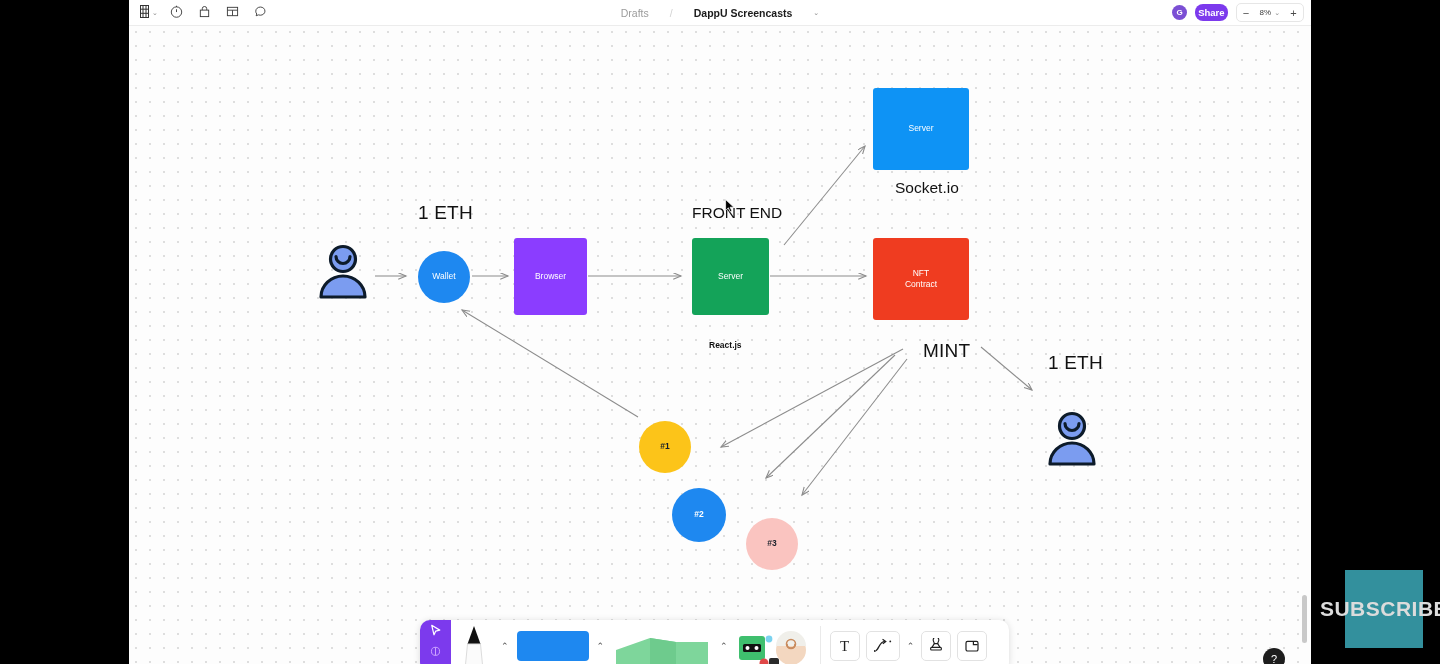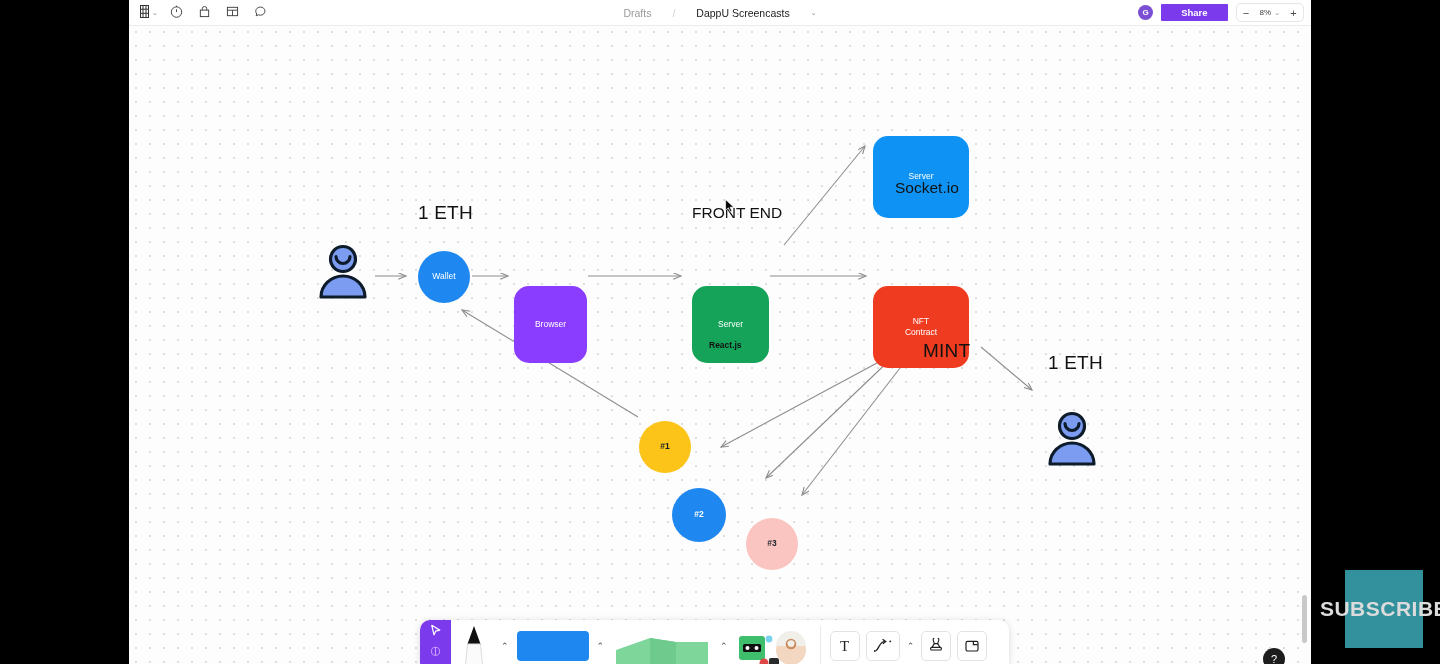--- a/index.html
+++ b/index.html
@@ -23,43 +23,43 @@
   .tb-btn{width:26px;height:22px;display:flex;align-items:center;justify-content:center;
           border-radius:4px;cursor:pointer;}
   .tb-logo{display:flex;align-items:center;gap:2px;padding:0 4px;height:22px;border-radius:4px;cursor:pointer;}
   .caret{font-size:7px;color:#8a8a8a;line-height:1;}
 
   .tb-center{position:absolute;left:0;top:0;width:1182px;height:25px;
              display:flex;align-items:center;justify-content:center;gap:21px;
              font-size:10.5px;color:#1b1b1b;pointer-events:none;}
   .tb-center .crumb-muted{color:#9b9b9b;pointer-events:auto;cursor:pointer;}
   .tb-center .crumb-sep{color:#d2d2d2;}
-  .tb-center .crumb-active{font-weight:normal;color:#1b1b1b;pointer-events:auto;cursor:pointer;}
+  .tb-center .crumb-active{font-weight:bold;color:#1b1b1b;pointer-events:auto;cursor:pointer;}
 
   .tb-right{position:absolute;right:7px;top:0;height:25px;display:flex;align-items:center;gap:8px;}
   .avatar{width:15px;height:15px;border-radius:50%;background:#7b4fd4;color:#fff;font-size:8px;
           display:flex;align-items:center;justify-content:center;font-weight:bold;cursor:pointer;}
   .share-btn{background:#7c3aed;color:#fff;font-size:9.5px;font-weight:bold;border:none;
-             border-radius:1px;padding:4px 20px;cursor:pointer;line-height:1;}
+             border-radius:8px;padding:4px 3px;cursor:pointer;line-height:1;}
   .zoomgrp{display:flex;align-items:center;border:1px solid #e6e6e6;border-radius:5px;height:17px;
            overflow:hidden;background:#fff;}
   .zbtn{width:19px;height:17px;display:flex;align-items:center;justify-content:center;
         font-size:11px;color:#4a4a4a;cursor:pointer;user-select:none;}
   .zval{display:flex;align-items:center;gap:3px;font-size:8px;color:#3d3d3d;padding:0 4px;cursor:pointer;}
 
   
   .canvas{position:absolute;left:0;top:25px;width:1182px;height:639px;background:#fdfdfd;
           background-image:radial-gradient(#dedede 0.8px, transparent 0.9px);
           background-size:14px 14px;overflow:hidden;}
   .svgwrap{position:absolute;left:0;top:0;width:1182px;height:639px;}
 
   
   .node{position:absolute;display:flex;align-items:center;justify-content:center;text-align:center;
         color:#fff;font-size:8.5px;line-height:1.35;}
-  .nrect{border-radius:15px;margin-top:48px;}
+  .nrect{border-radius:3px;}
   .ncirc{border-radius:50%;}
   .lbl-big{position:absolute;font-size:19px;color:#111;white-space:nowrap;letter-spacing:0.2px;}
   .lbl-med{position:absolute;font-size:15.5px;color:#111;white-space:nowrap;}
   .lbl-sm{position:absolute;font-size:8.5px;color:#111;white-space:nowrap;font-weight:bold;}
   .dark-txt{color:#17202a !important;}
 
   
   .person{position:absolute;}
 
   

